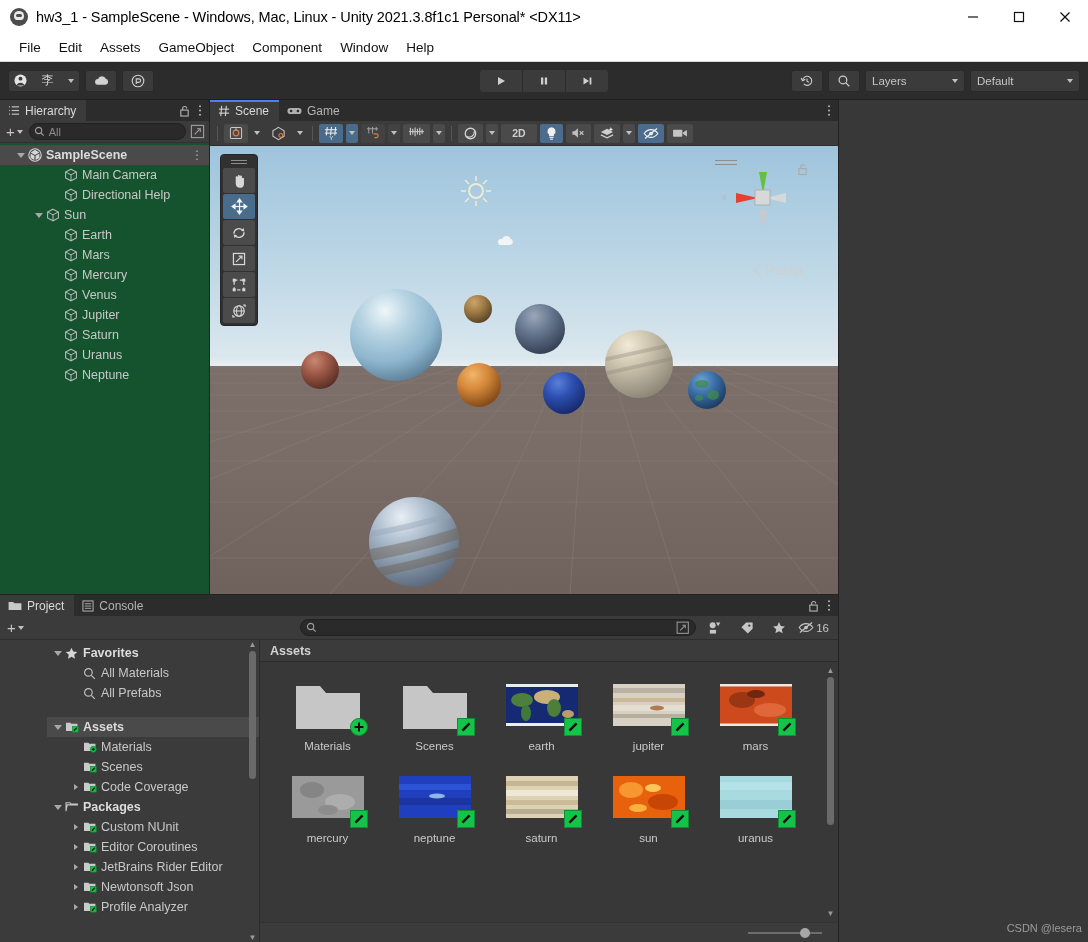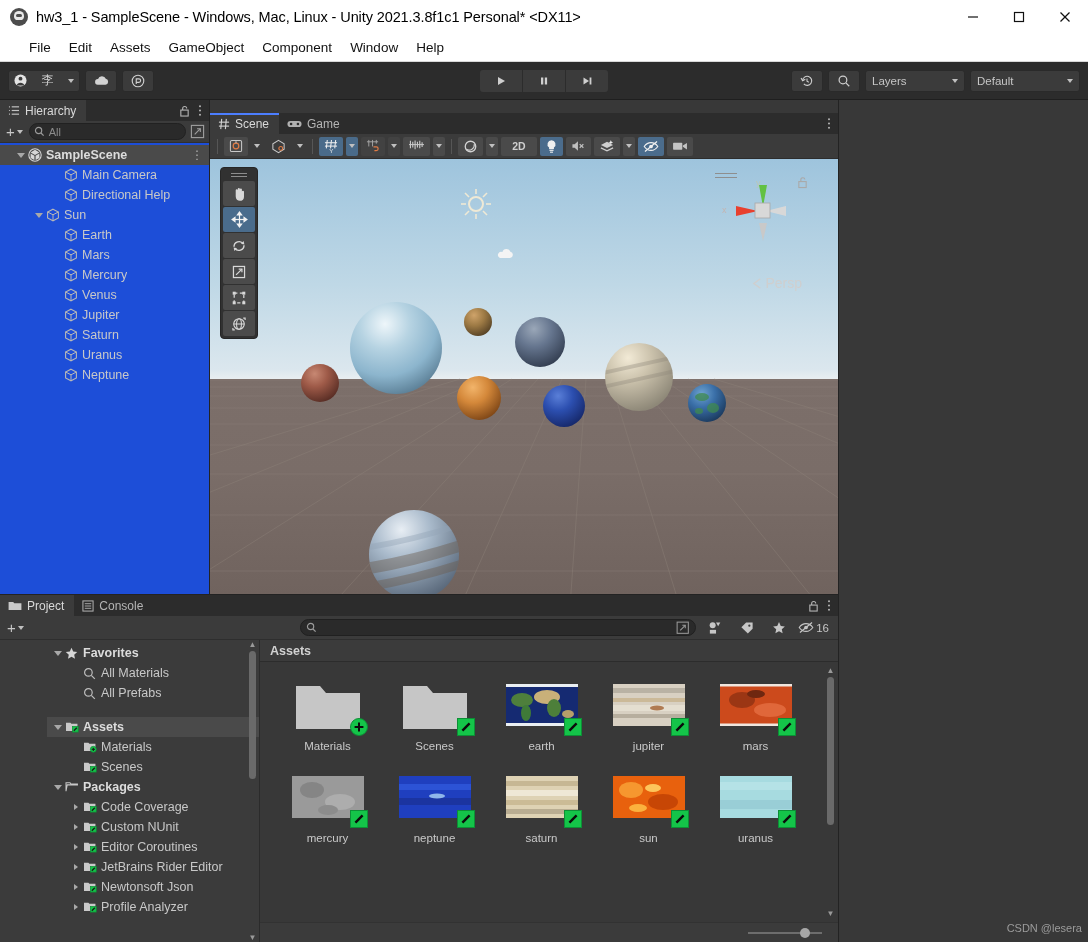--- a/index.html
+++ b/index.html
@@ -32,21 +32,21 @@
   .title-text { font-size: 14.5px; color: #000; letter-spacing: -0.1px; white-space: nowrap; }
   .win-controls { position: absolute; right: 0; top: 0; height: 34px; display: flex; }
   .win-btn {
     width: 46px; height: 34px; display: flex; align-items: center; justify-content: center;
     color: #111; font-size: 13px;
   }
 
   
   .menubar {
     height: 28px; background: #ffffff; display: flex; align-items: center;
-    padding-left: 20px; border-bottom: 1px solid #d8d8d8;
+    padding-left: 10px; border-bottom: 1px solid #d8d8d8;
   }
   .menu-item {
     font-size: 13.5px; color: #111; padding: 3px 9px; white-space: nowrap; border-radius: 2px;
   }
 
   
   .toolbar {
     height: 38px; background: #2c2c2c; display: flex; align-items: center;
     padding: 0 8px; border-bottom: 1px solid #1f1f1f; position: relative;
   }
@@ -88,21 +88,21 @@
   .ptab.active { background: #3b3b3b; color: #d9d9d9; }
   .ptab.active.blue-top { box-shadow: inset 0 2px 0 #4c7eff; }
   .ptab-icons {
     margin-left: auto; display: flex; align-items: center; gap: 8px;
     padding-right: 7px; color: #b0b0b0;
   }
 
   
   .hierarchy {
     position: absolute; left: 0; top: 100px; width: 210px; height: 494px;
-    background: #1d4ed8; display: flex; flex-direction: column;
+    background: #14532d; display: flex; flex-direction: column;
     border-right: 1px solid #232323;
   }
   .hier-toolbar {
     height: 22px; background: #3b3b3b; display: flex; align-items: center;
     padding: 0 4px; gap: 4px; border-bottom: 1px solid #303030;
   }
   .plus-btn { display: flex; align-items: center; gap: 2px; color: #c8c8c8; font-size: 15px; padding: 0 2px; }
   .search-field {
     flex: 1; height: 17px; background: #2a2a2a; border: 1px solid #212121;
     border-radius: 9px; display: flex; align-items: center; padding: 0 4px; gap: 4px;
@@ -117,21 +117,21 @@
   .trow .lbl { overflow: hidden; }
   .trow.bold .lbl { font-weight: bold; color: #dcdcdc; }
   .dots-v { margin-left: auto; padding-right: 6px; color: #b0b0b0; font-size: 12px; line-height: 1; }
 
   
   .cube { width: 14px; height: 14px; flex: none; margin-right: 4px; }
 
   
   .scenepanel {
     position: absolute; left: 210px; top: 100px; width: 628px; height: 494px;
-    background: #3b3b3b; display: flex; flex-direction: column; margin-top: 13px;
+    background: #3b3b3b; display: flex; flex-direction: column;
   }
   .scene-toolbar {
     height: 25px; background: #3b3b3b; display: flex; align-items: center;
     padding: 0 4px; gap: 3px; border-bottom: 1px solid #2d2d2d;
   }
   .st-btn {
     height: 19px; background: #4a4a4a; border-radius: 2px; display: flex;
     align-items: center; justify-content: center; padding: 0 5px; gap: 3px;
     color: #cfcfcf; font-size: 10.5px;
   }
@@ -1037,41 +1037,41 @@
             <div class="trow">
               <span style="display:inline-block;width:22px"></span>
               <span class="tw"></span>
               <svg class="folder-ico" viewBox="0 0 14 13">
                 <path d="M0.5 1.8h4.8l1 1.3h6.6v7.6H0.5z" fill="#c9c9c9"></path>
                 <rect x="7.5" y="6" width="6.2" height="6" fill="#14c449" stroke="#0d8f36" stroke-width="0.8"></rect>
                 <line x1="9" y1="10.6" x2="12.2" y2="7.4" stroke="#1b1b1b" stroke-width="1.5"></line>
               </svg>
               <span class="lbl">Scenes</span>
             </div>
-            <div class="trow bold">
-              <span style="display:inline-block;width:4px"></span>
-              <span class="tw">
-                <i class="tri open"></i>
-              </span>
-              <svg class="folder-ico" viewBox="0 0 14 13">
-                <path d="M0.5 2h4.4l1 1.2h7v1H1.8L0.5 11z" fill="none" stroke="#c9c9c9" stroke-width="1.1"></path>
-              </svg>
-              <span class="lbl">Packages</span>
-            </div>
             <div class="trow">
               <span style="display:inline-block;width:22px"></span>
               <span class="tw">
                 <i class="tri"></i>
               </span>
               <svg class="folder-ico" viewBox="0 0 14 13">
                 <path d="M0.5 1.8h4.8l1 1.3h6.6v7.6H0.5z" fill="#c9c9c9"></path>
                 <rect x="7.5" y="6" width="6.2" height="6" fill="#14c449" stroke="#0d8f36" stroke-width="0.8"></rect>
                 <line x1="9" y1="10.6" x2="12.2" y2="7.4" stroke="#1b1b1b" stroke-width="1.5"></line>
               </svg>
               <span class="lbl">Code Coverage</span>
+            </div>
+            <div class="trow bold">
+              <span style="display:inline-block;width:4px"></span>
+              <span class="tw">
+                <i class="tri open"></i>
+              </span>
+              <svg class="folder-ico" viewBox="0 0 14 13">
+                <path d="M0.5 2h4.4l1 1.2h7v1H1.8L0.5 11z" fill="none" stroke="#c9c9c9" stroke-width="1.1"></path>
+              </svg>
+              <span class="lbl">Packages</span>
             </div>
             <div class="trow">
               <span style="display:inline-block;width:22px"></span>
               <span class="tw">
                 <i class="tri"></i>
               </span>
               <svg class="folder-ico" viewBox="0 0 14 13">
                 <path d="M0.5 1.8h4.8l1 1.3h6.6v7.6H0.5z" fill="#c9c9c9"></path>
                 <rect x="7.5" y="6" width="6.2" height="6" fill="#14c449" stroke="#0d8f36" stroke-width="0.8"></rect>
                 <line x1="9" y1="10.6" x2="12.2" y2="7.4" stroke="#1b1b1b" stroke-width="1.5"></line>

